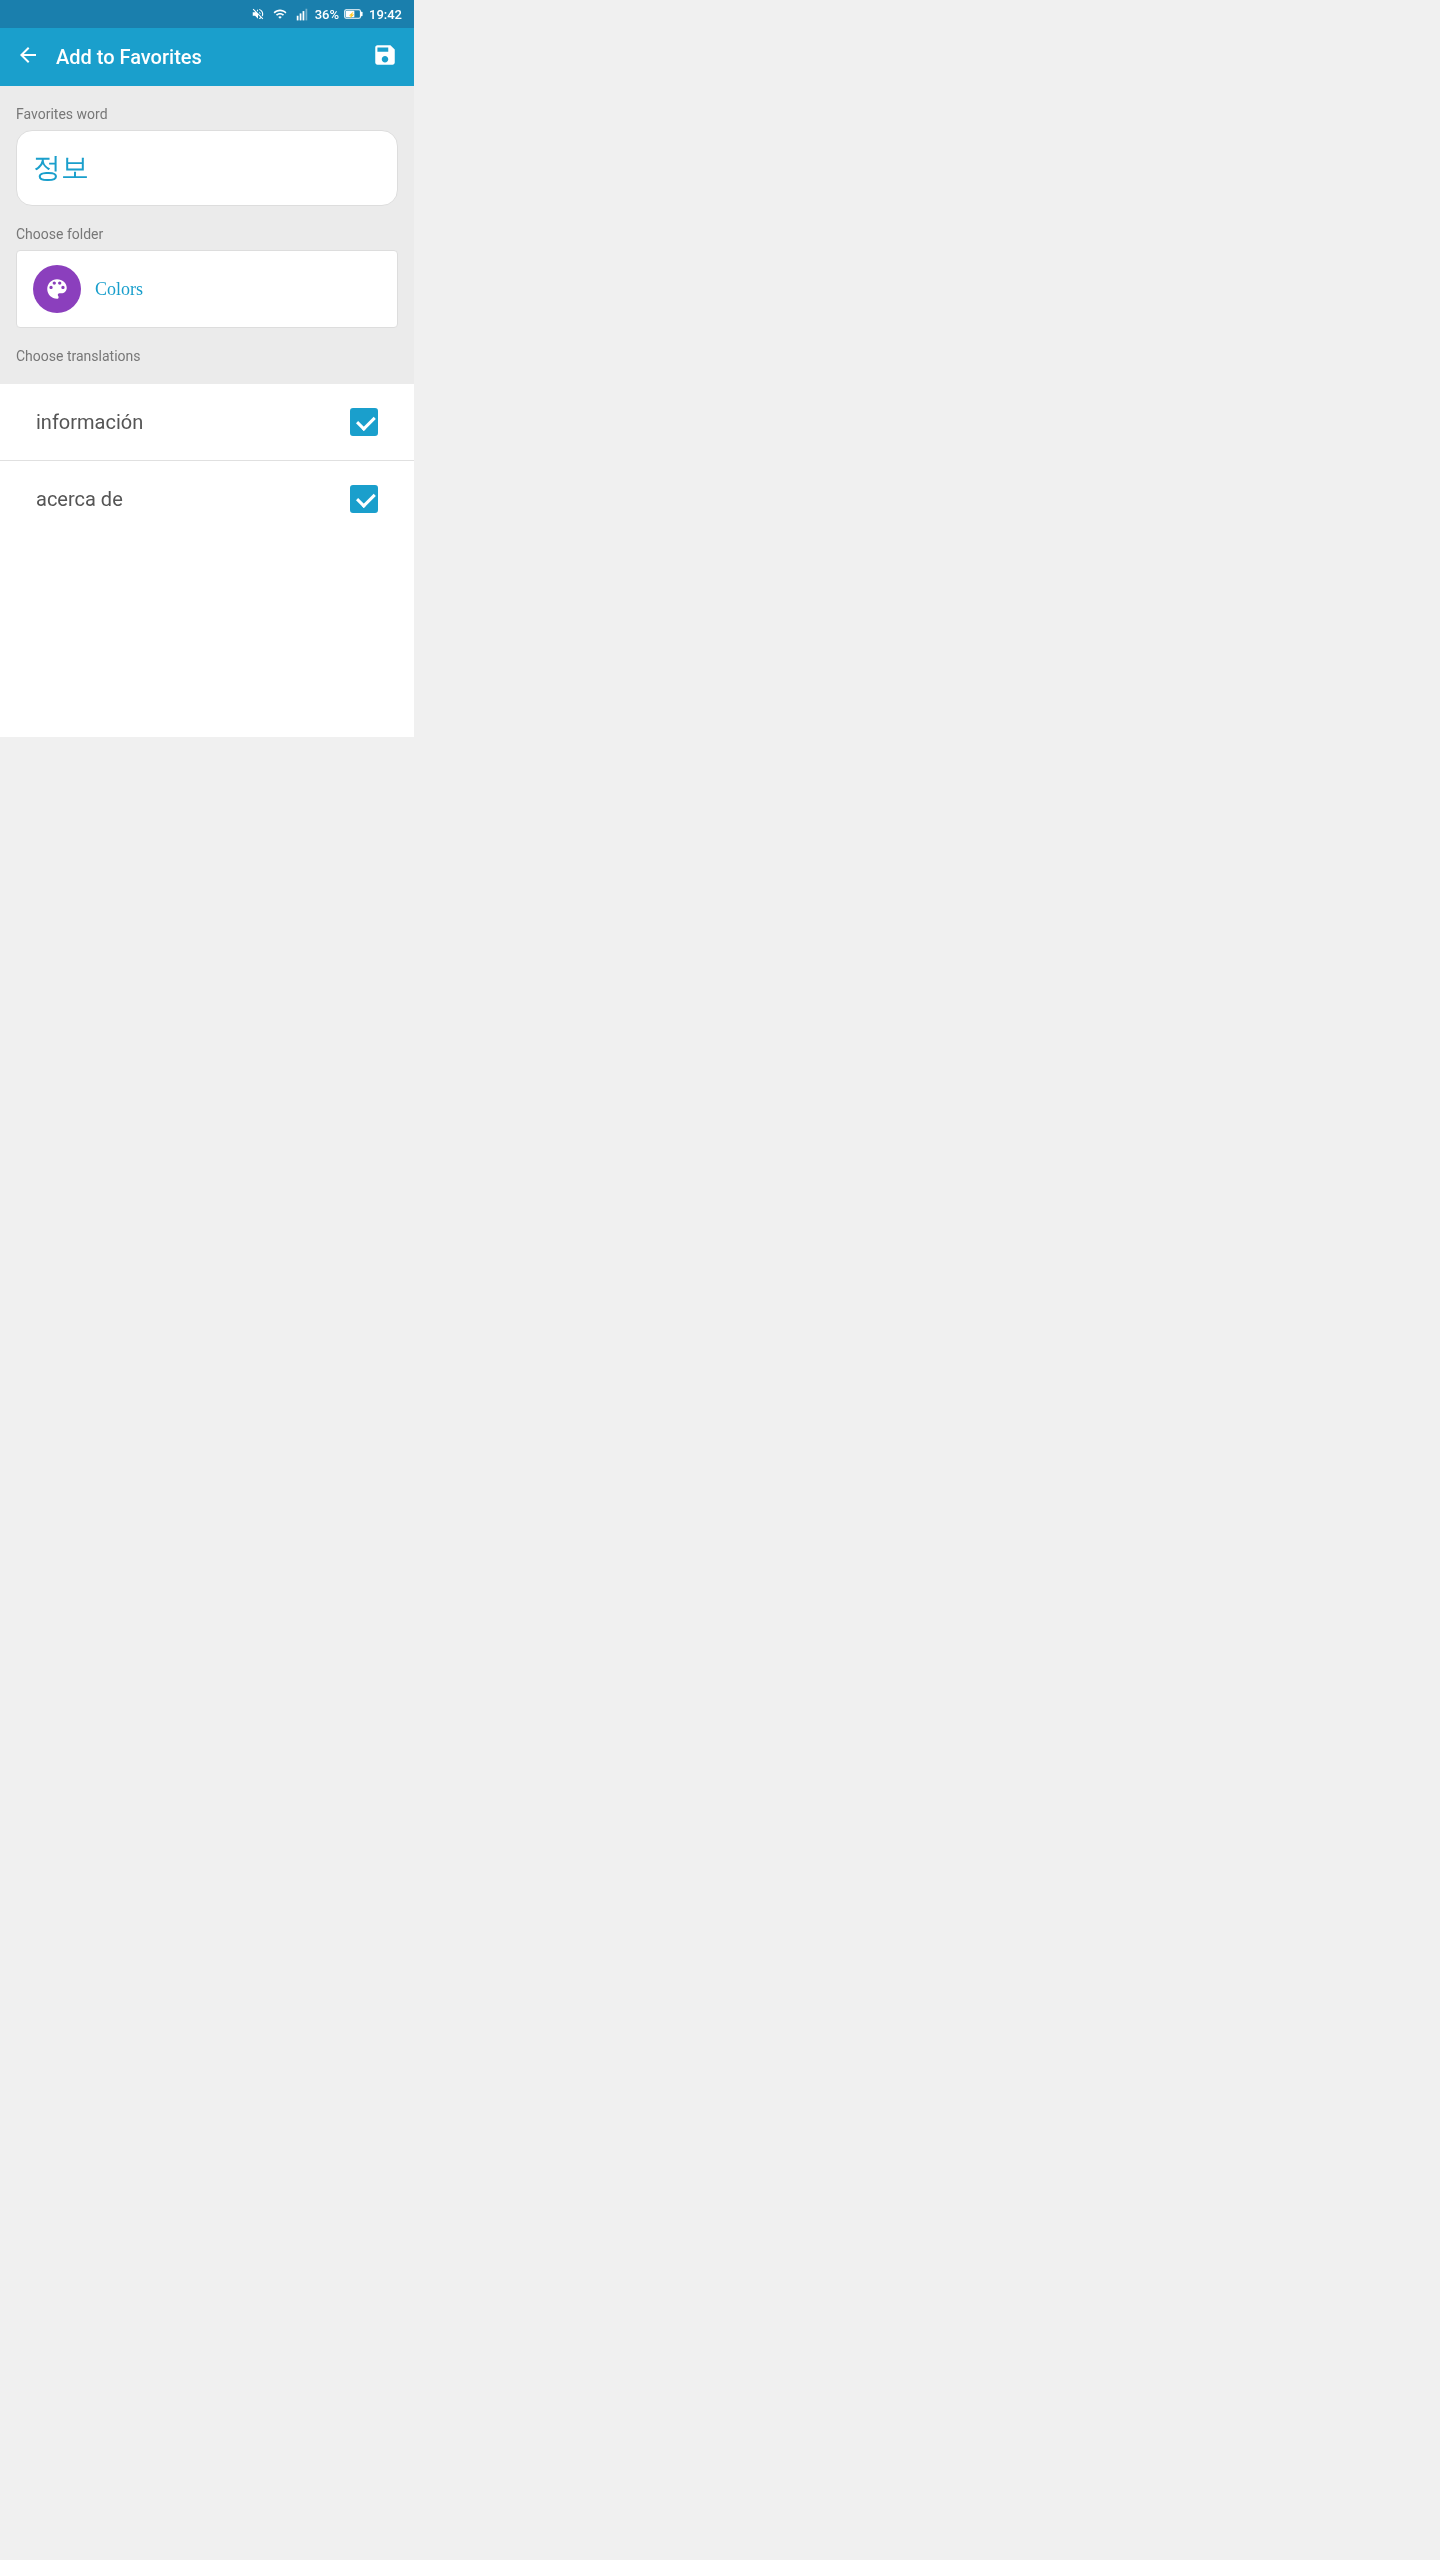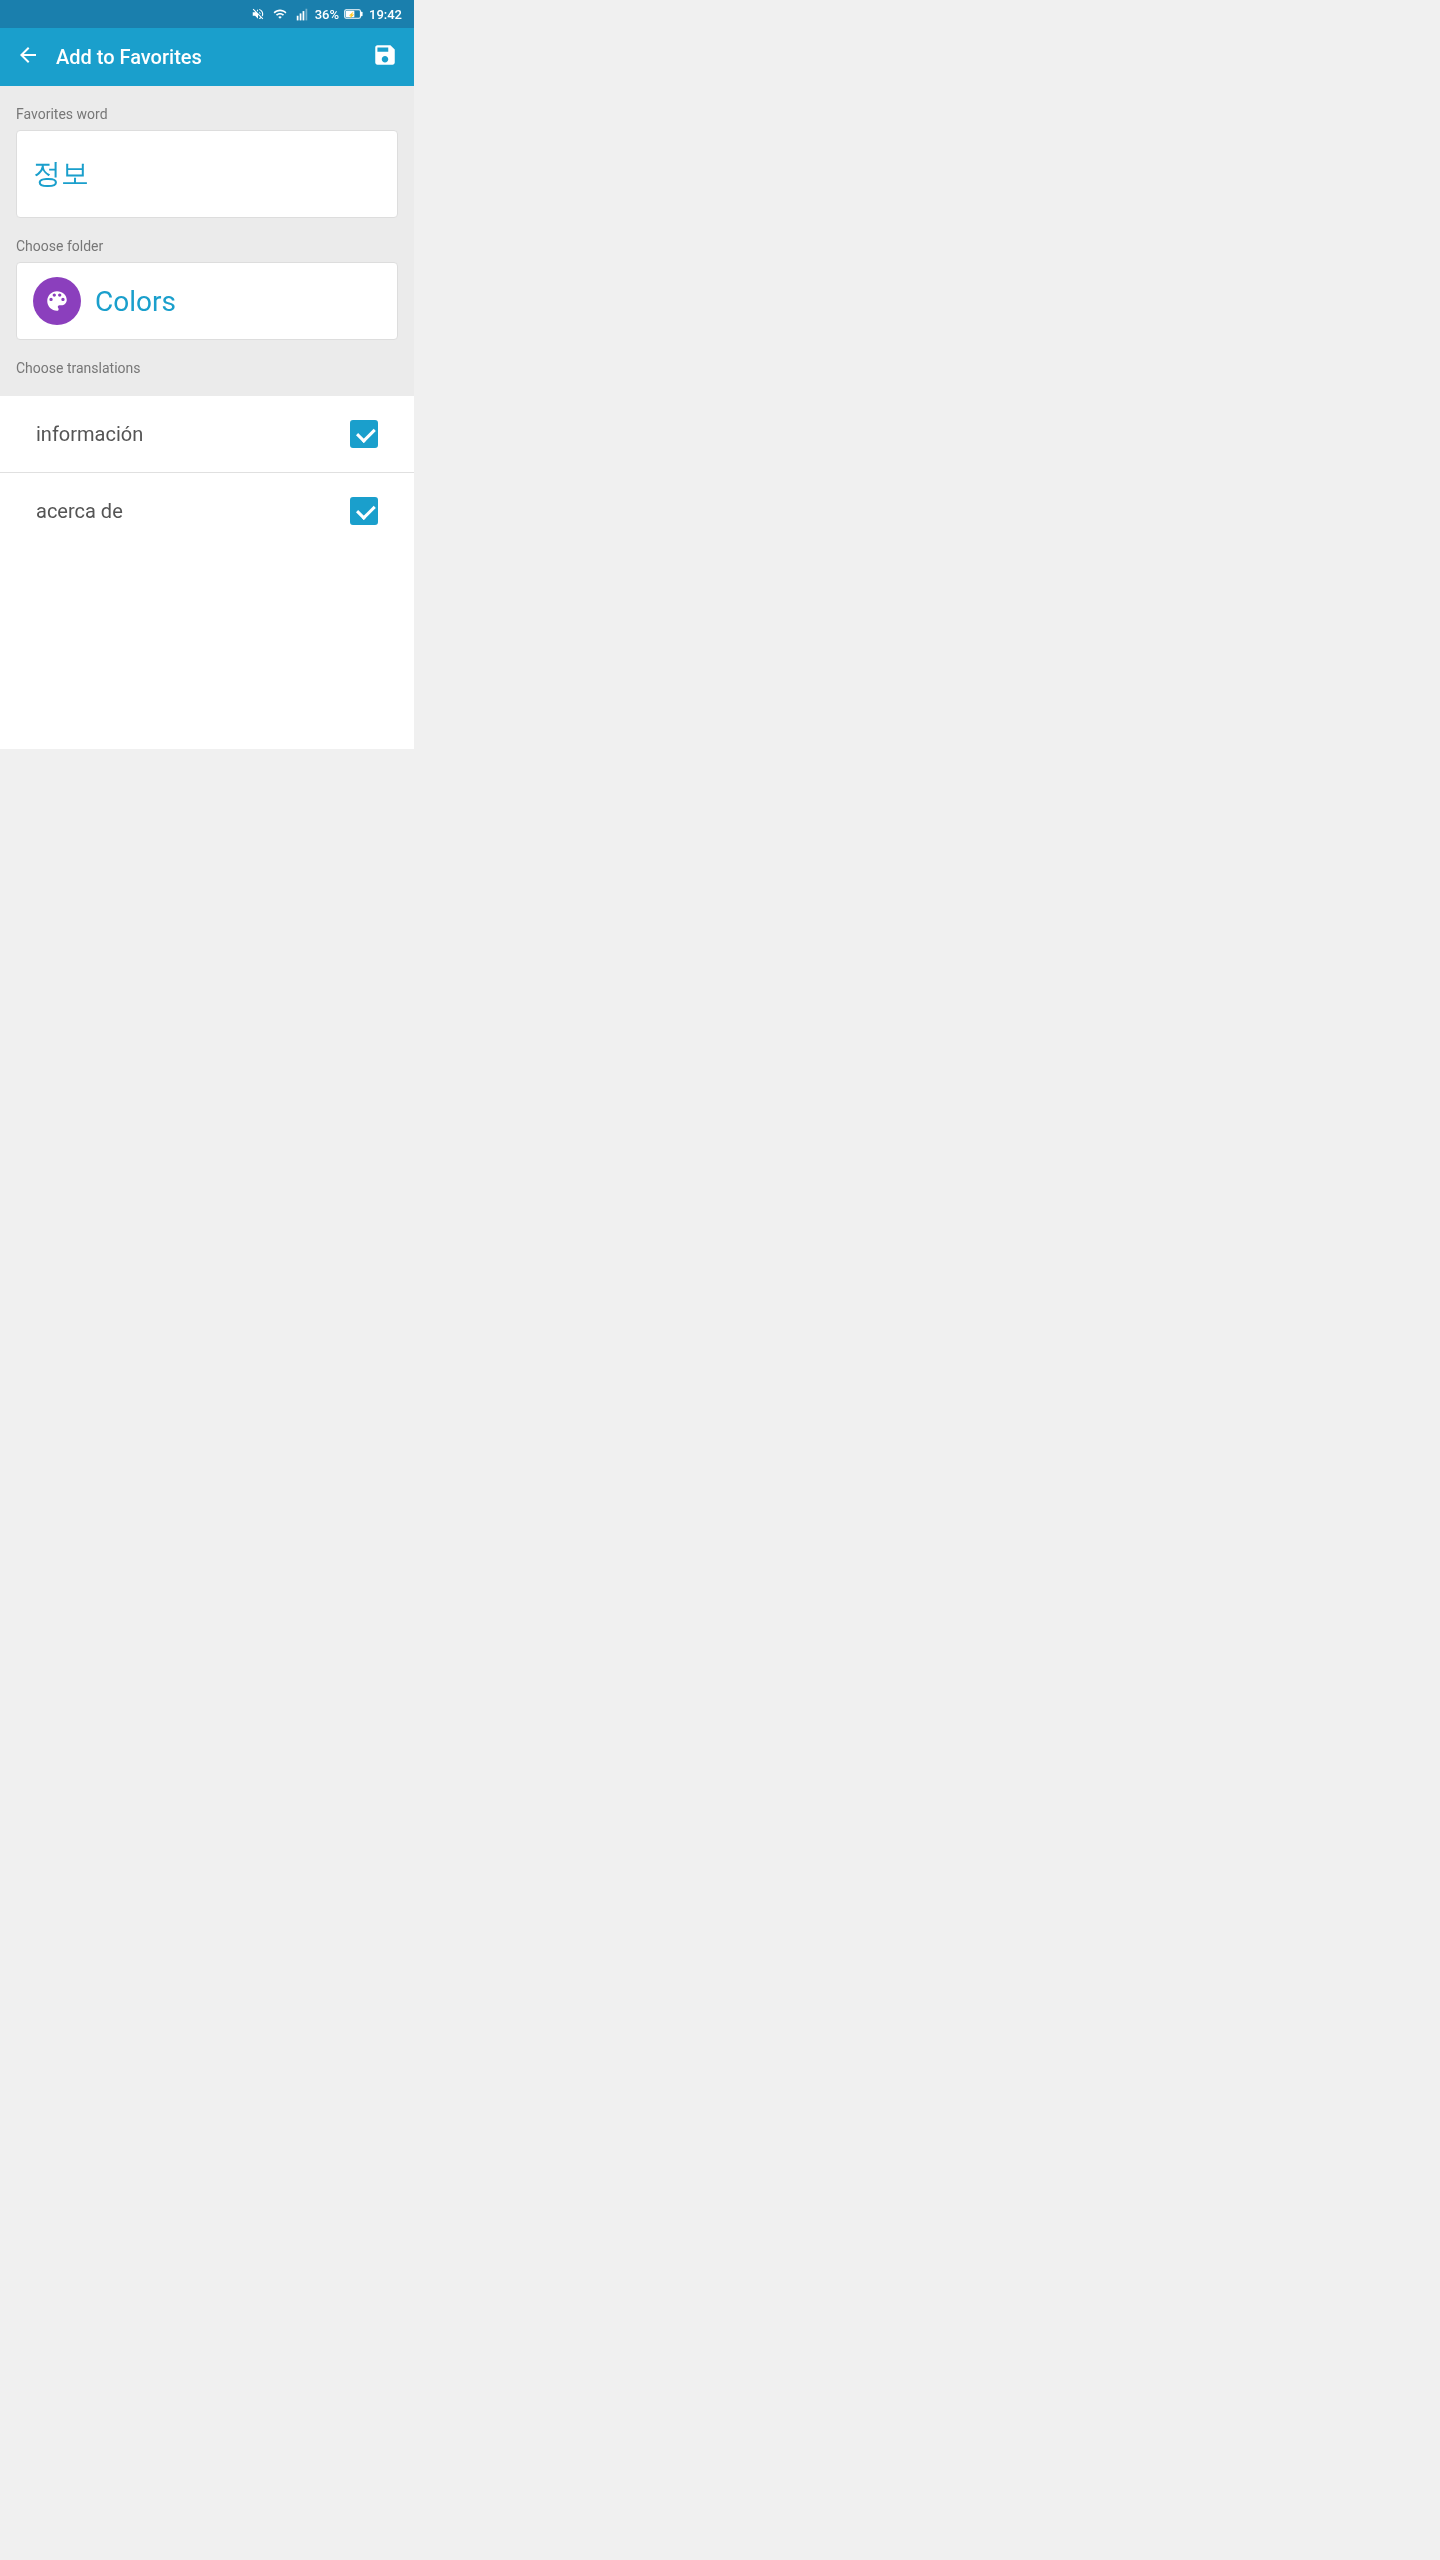--- a/index.html
+++ b/index.html
@@ -81,22 +81,22 @@
 
     .section-label {
       color: #777;
       font-size: 14px;
       margin-bottom: 8px;
     }
 
     .word-box {
       background: white;
       border: 1px solid #ddd;
-      border-radius: 4px;
-      padding: 24px 16px;
+      border-radius: 16px;
+      padding: 18px 16px;
       margin-bottom: 20px;
     }
 
     .word-text {
       color: #1a9fcc;
       font-size: 28px;
     }
 
     .folder-box {
       background: white;
@@ -116,21 +116,22 @@
       border-radius: 50%;
       background: #8b3fbd;
       display: flex;
       align-items: center;
       justify-content: center;
       flex-shrink: 0;
     }
 
     .folder-name {
       color: #1a9fcc;
-      font-size: 28px;
+      font-size: 18px;
+      font-family: Liberation Serif, serif;
     }
 
     .translations-label {
       color: #777;
       font-size: 14px;
       margin-bottom: 4px;
     }
 
     
     .translations-list {

